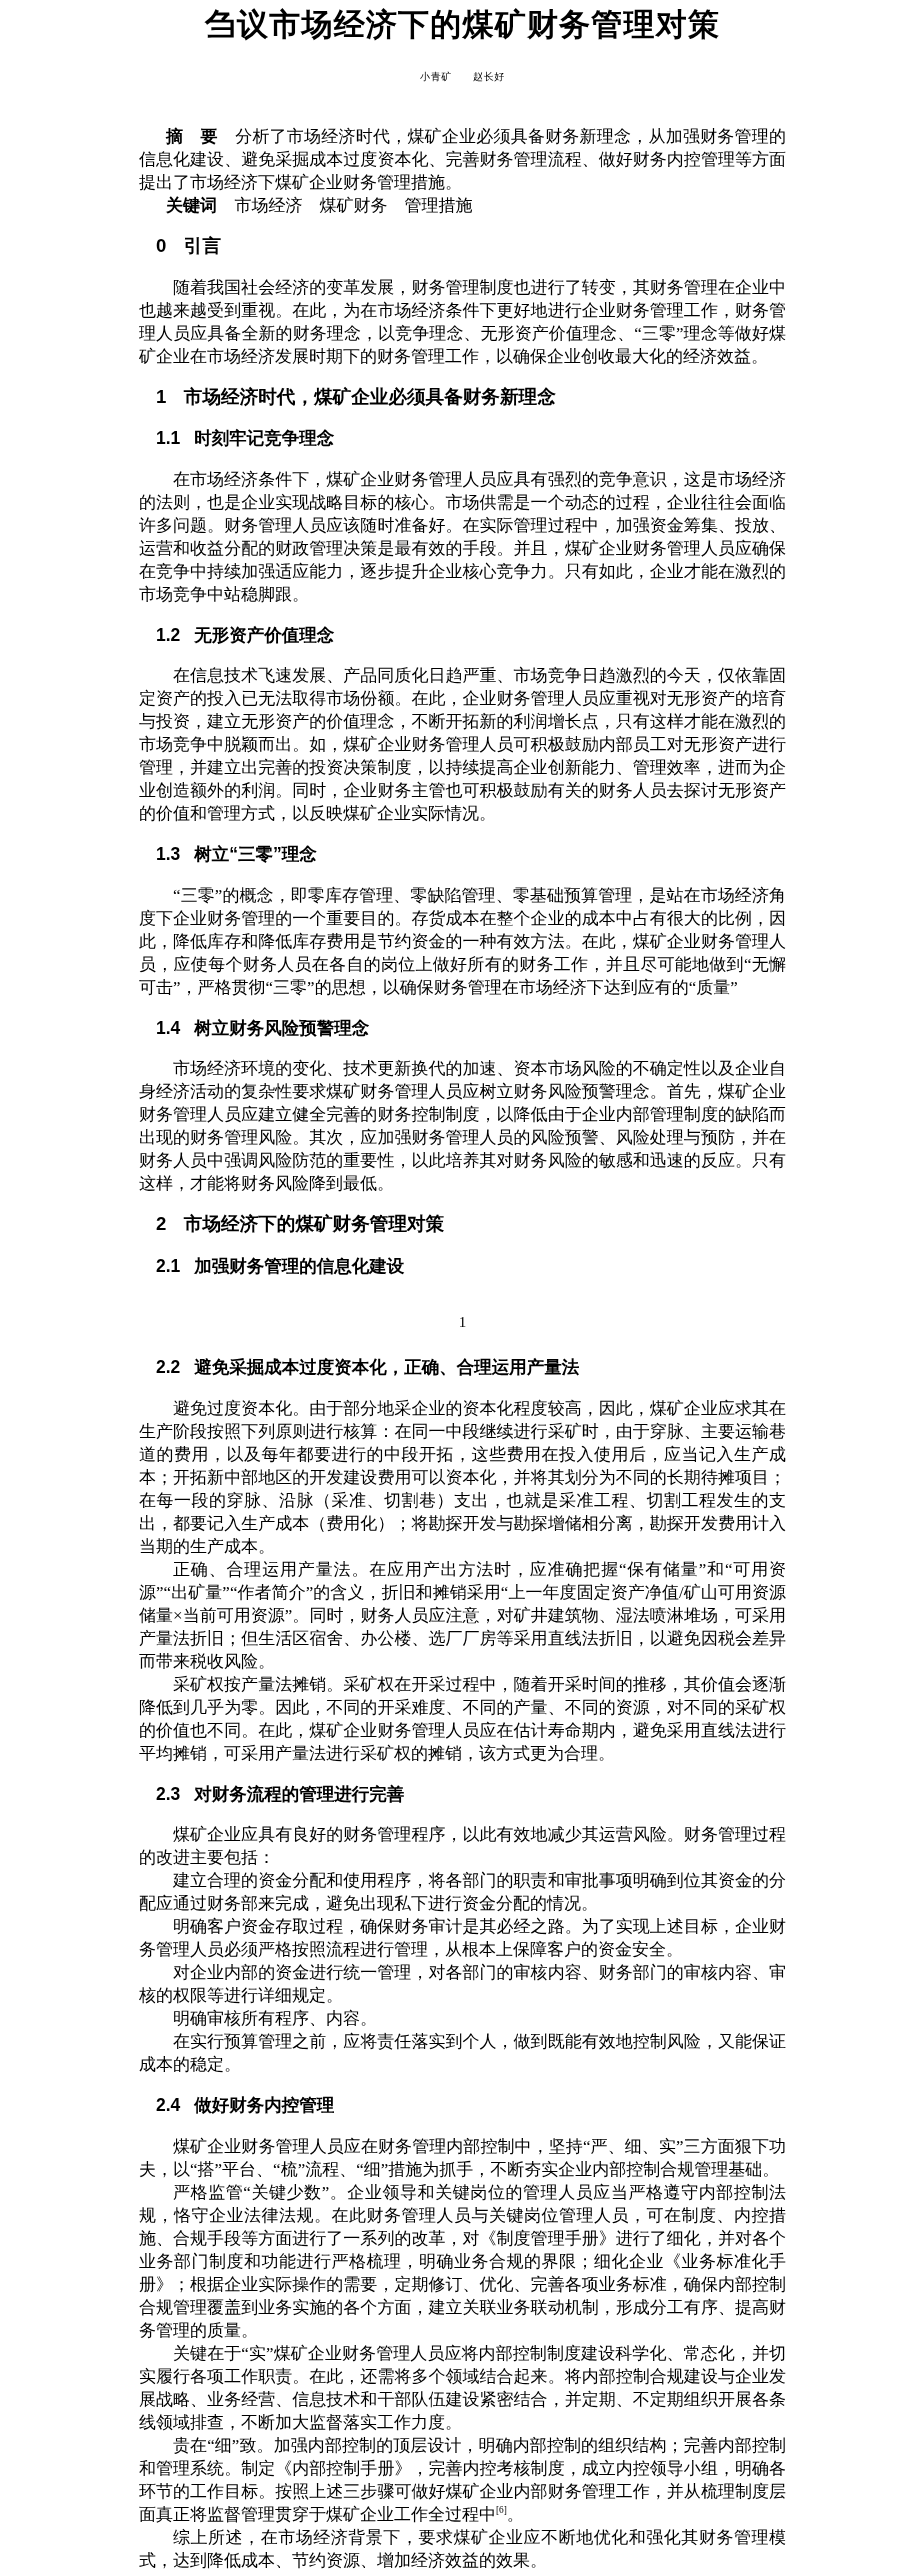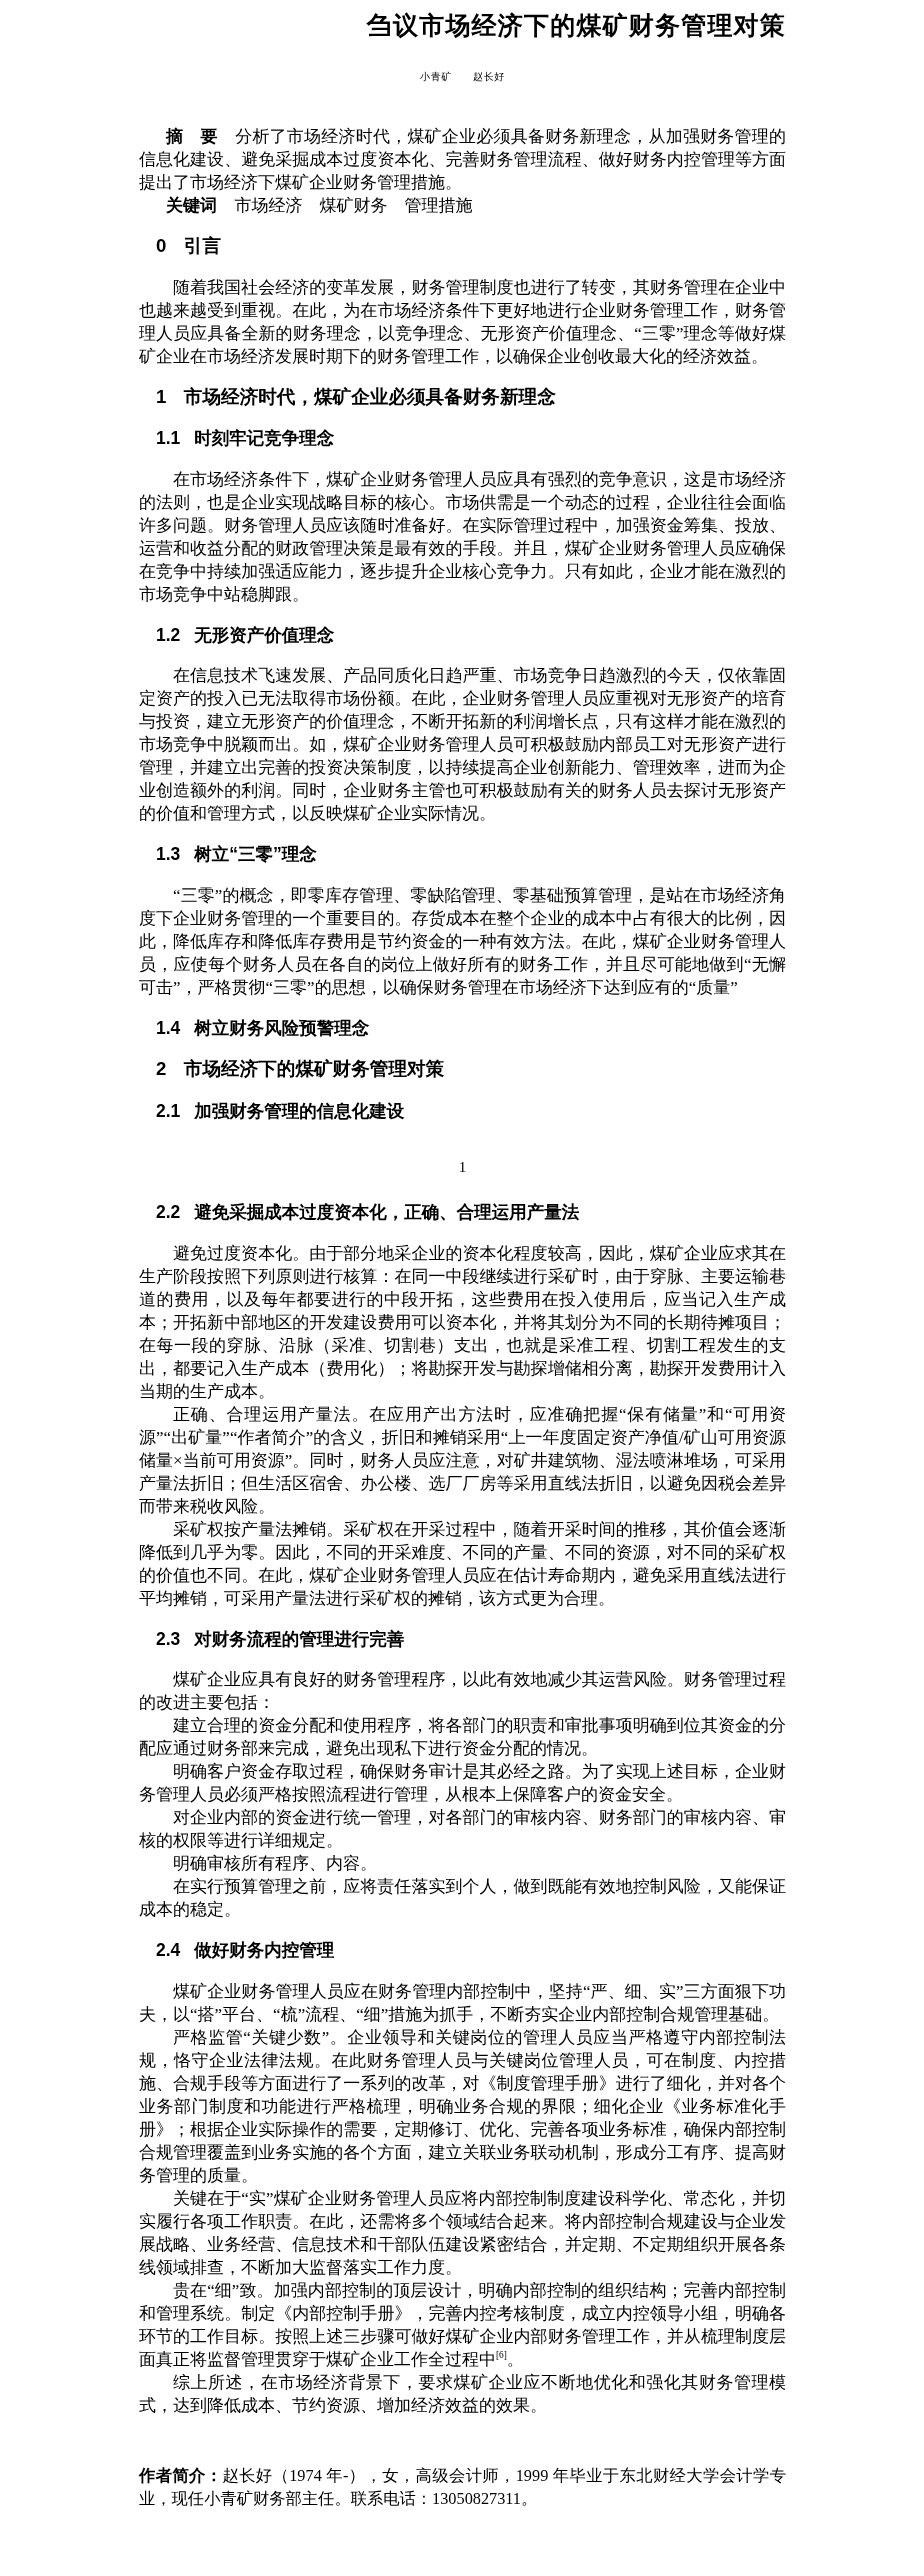--- a/index.html
+++ b/index.html
@@ -9,24 +9,24 @@
     color: #000000;
     font-family: "Liberation Serif", "DejaVu Serif", serif;
   }
   .doc {
     box-sizing: border-box;
     width: 924px;
     padding: 9.3px 138px 64px 139px;
   }
   .title {
     margin: 0 0 29px 0;
-    text-align: right;
+    text-align: center;
     font-family: "Liberation Sans", "DejaVu Sans", sans-serif;
     font-weight: 900;
-    font-size: 25px;
+    font-size: 31px;
     line-height: 32px;
     letter-spacing: 1.2px;
   }
   .authors {
     margin: 0 0 41px 0;
     text-align: center;
     font-size: 10px;
     line-height: 14px;
     letter-spacing: 0.6px;
   }
@@ -100,20 +100,21 @@
   <div class="h2"><span class="num">1.1</span><span>时刻牢记竞争理念</span></div>
   <p class="para">在市场经济条件下，煤矿企业财务管理人员应具有强烈的竞争意识，这是市场经济的法则，也是企业实现战略目标的核心。市场供需是一个动态的过程，企业往往会面临许多问题。财务管理人员应该随时准备好。在实际管理过程中，加强资金筹集、投放、运营和收益分配的财政管理决策是最有效的手段。并且，煤矿企业财务管理人员应确保在竞争中持续加强适应能力，逐步提升企业核心竞争力。只有如此，企业才能在激烈的市场竞争中站稳脚跟。</p>
 
   <div class="h2"><span class="num">1.2</span><span>无形资产价值理念</span></div>
   <p class="para">在信息技术飞速发展、产品同质化日趋严重、市场竞争日趋激烈的今天，仅依靠固定资产的投入已无法取得市场份额。在此，企业财务管理人员应重视对无形资产的培育与投资，建立无形资产的价值理念，不断开拓新的利润增长点，只有这样才能在激烈的市场竞争中脱颖而出。如，煤矿企业财务管理人员可积极鼓励内部员工对无形资产进行管理，并建立出完善的投资决策制度，以持续提高企业创新能力、管理效率，进而为企业创造额外的利润。同时，企业财务主管也可积极鼓励有关的财务人员去探讨无形资产的价值和管理方式，以反映煤矿企业实际情况。</p>
 
   <div class="h2"><span class="num">1.3</span><span>树立“三零”理念</span></div>
   <p class="para">“三零”的概念，即零库存管理、零缺陷管理、零基础预算管理，是站在市场经济角度下企业财务管理的一个重要目的。存货成本在整个企业的成本中占有很大的比例，因此，降低库存和降低库存费用是节约资金的一种有效方法。在此，煤矿企业财务管理人员，应使每个财务人员在各自的岗位上做好所有的财务工作，并且尽可能地做到“无懈可击”，严格贯彻“三零”的思想，以确保财务管理在市场经济下达到应有的“质量”</p>
 
   <div class="h2"><span class="num">1.4</span><span>树立财务风险预警理念</span></div>
+  <p class="para">市场经济环境的变化、技术更新换代的加速、资本市场风险的不确定性以及企业自身经济活动的复杂性要求煤矿财务管理人员应树立财务风险预警理念。首先，煤矿企业财务管理人员应建立健全完善的财务控制制度，以降低由于企业内部管理制度的缺陷而出现的财务管理风险。其次，应加强财务管理人员的风险预警、风险处理与预防，并在财务人员中强调风险防范的重要性，以此培养其对财务风险的敏感和迅速的反应。只有这样，才能将财务风险降到最低。</p>
 
   <div class="h1"><span class="num">2</span><span>市场经济下的煤矿财务管理对策</span></div>
 
   <div class="h2"><span class="num">2.1</span><span>加强财务管理的信息化建设</span></div>
 
   <div class="pagenum">1</div>
 
 
   <div class="h2"><span class="num">2.2</span><span>避免采掘成本过度资本化，正确、合理运用产量法</span></div>
   <p class="para">避免过度资本化。由于部分地采企业的资本化程度较高，因此，煤矿企业应求其在生产阶段按照下列原则进行核算：在同一中段继续进行采矿时，由于穿脉、主要运输巷道的费用，以及每年都要进行的中段开拓，这些费用在投入使用后，应当记入生产成本；开拓新中部地区的开发建设费用可以资本化，并将其划分为不同的长期待摊项目；在每一段的穿脉、沿脉（采准、切割巷）支出，也就是采准工程、切割工程发生的支出，都要记入生产成本（费用化）；将勘探开发与勘探增储相分离，勘探开发费用计入当期的生产成本。</p>

